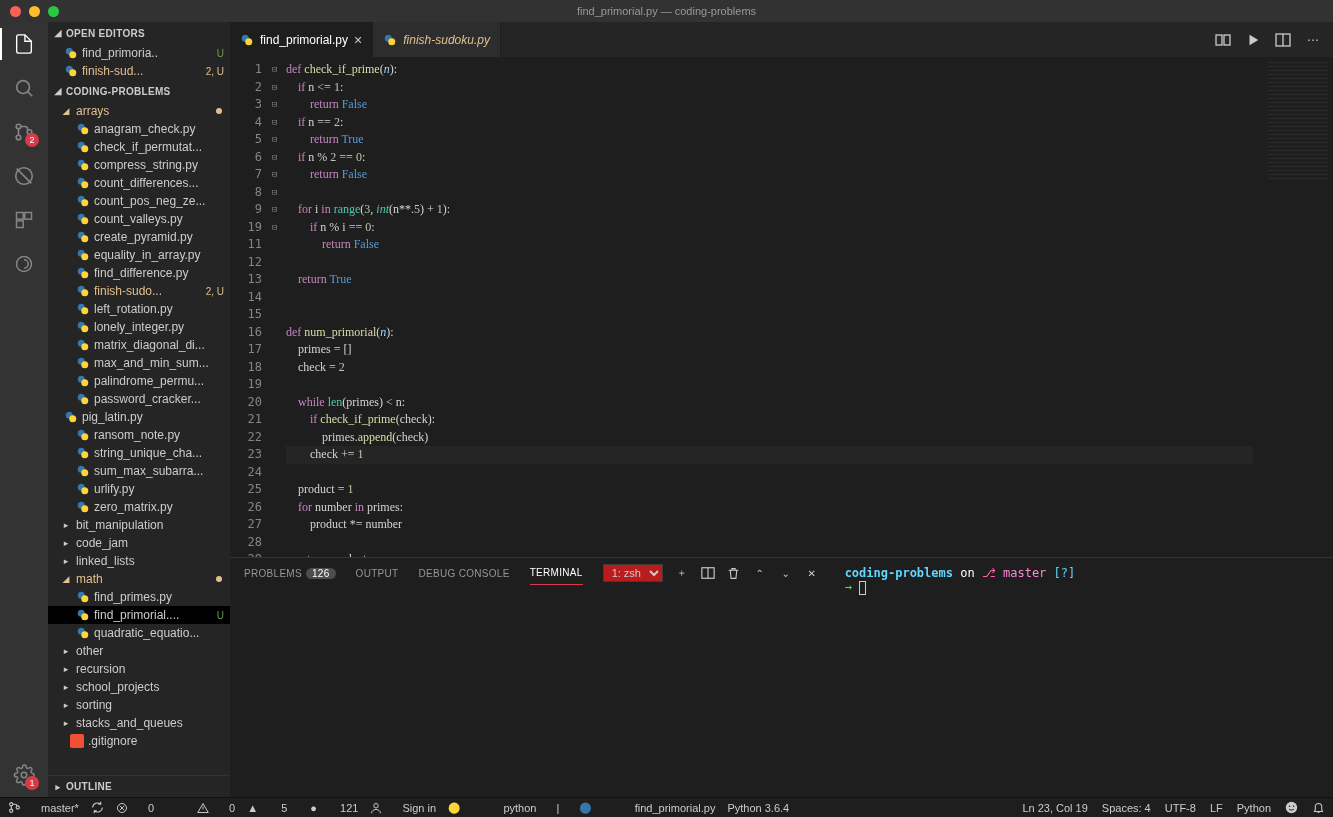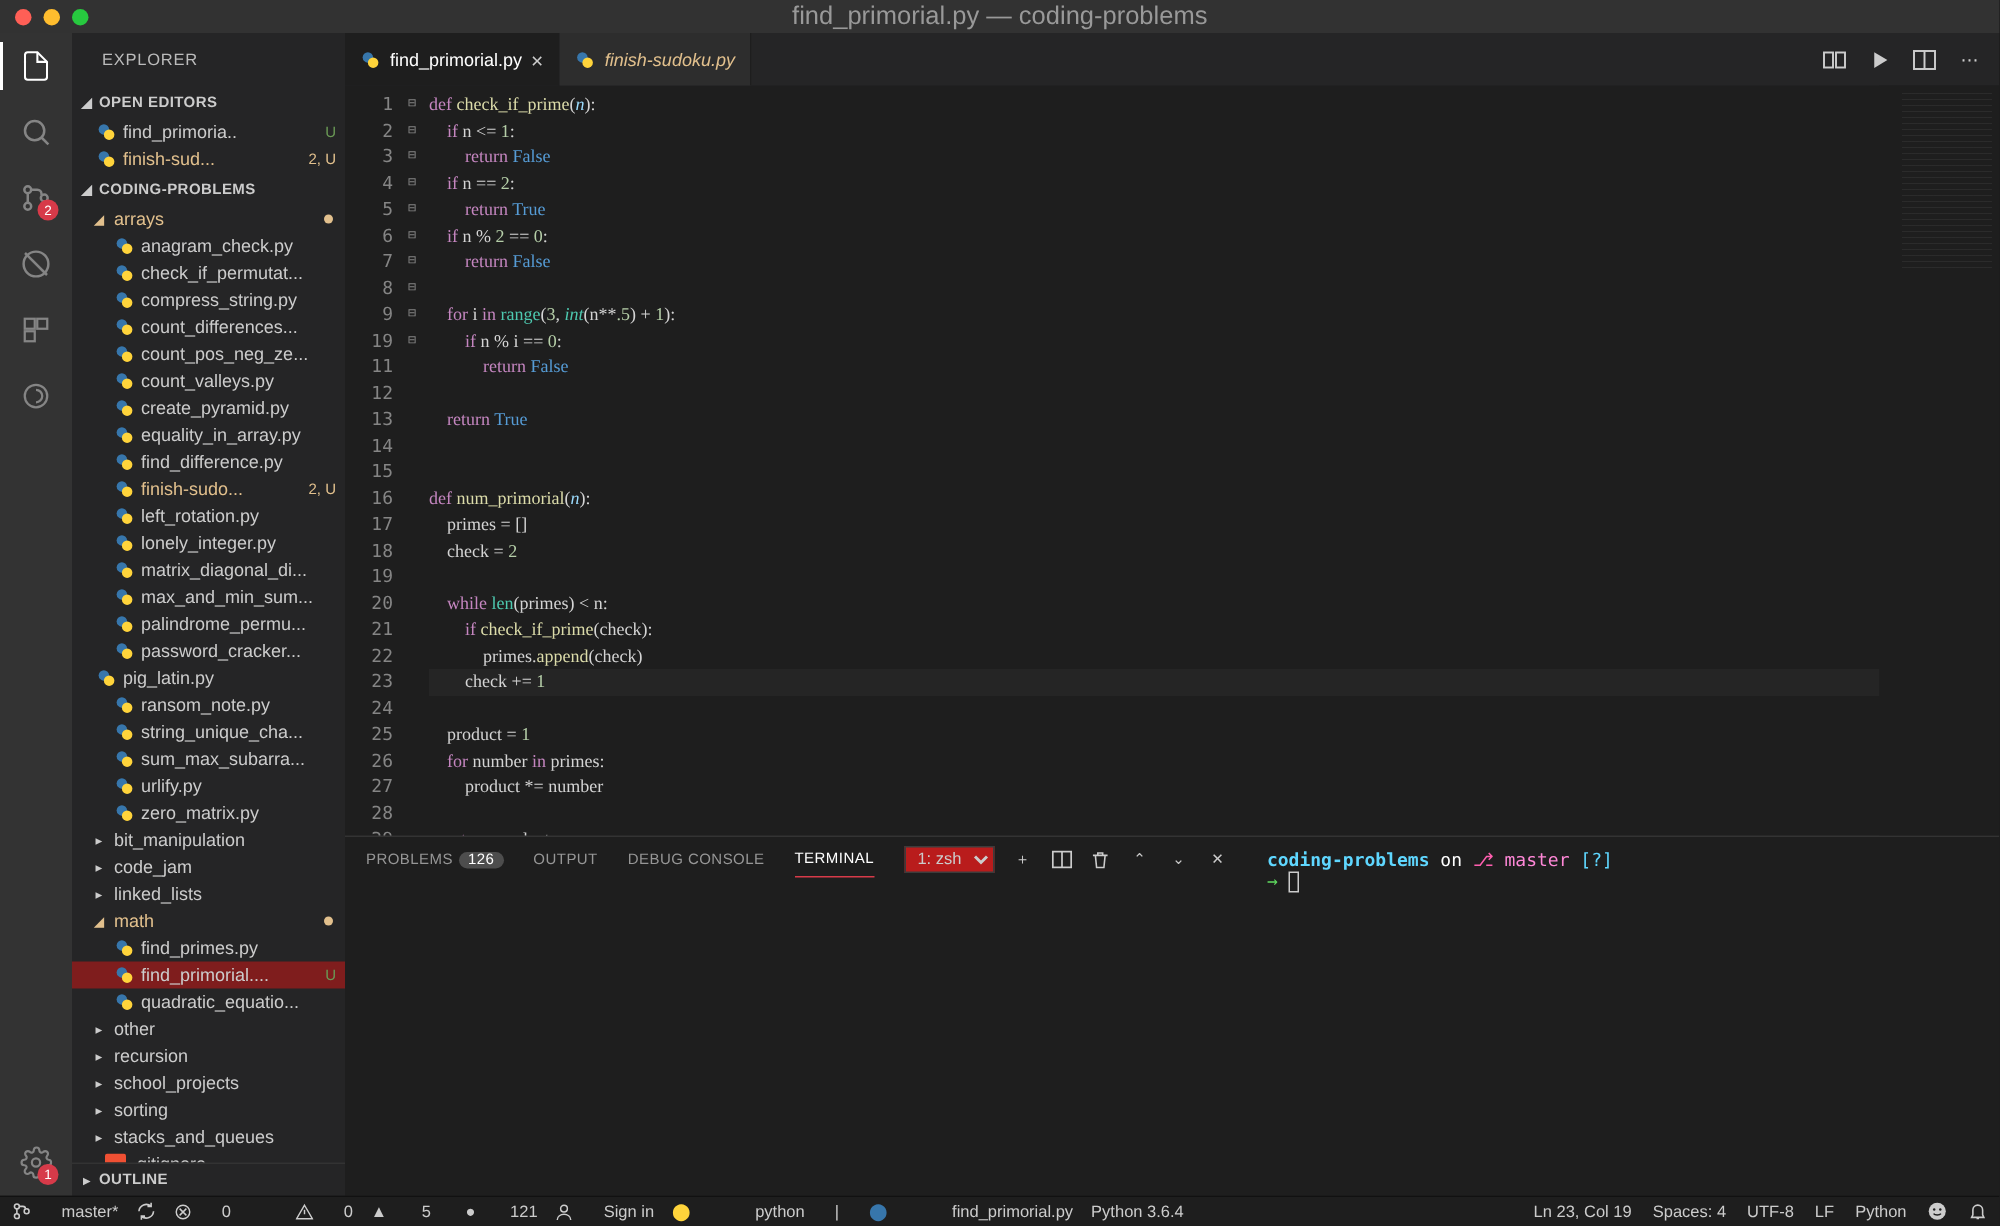--- a/index.html
+++ b/index.html
@@ -1,34 +1,34 @@
 <!DOCTYPE html>
 <html><head>
 <meta charset="utf-8">
 <style>
 * { margin:0; padding:0; box-sizing:border-box; }
 body { font-family:-apple-system,BlinkMacSystemFont,"Segoe UI",sans-serif; font-size:12px; background:#1e1e1e; color:#ccc; width:1333px; height:817px; overflow:hidden; position:relative; }
 .titlebar { height:22px; background:#323232; display:flex; align-items:center; position:relative; }
 .traffic { display:flex; gap:8px; padding-left:10px; }
 .dot { width:11px; height:11px; border-radius:50%; }
 .red{background:#ff5f56}.yellow{background:#ffbd2e}.green{background:#27c93f}
-.titlebar-title { position:absolute; left:50%; transform:translateX(-50%); color:#999; font-size:17px; }
+.titlebar-title { position:absolute; left:50%; transform:translateX(-50%); color:#999; font-size:11px; }
 .main { display:flex; height:775px; }
 .activitybar { width:48px; background:#333; display:flex; flex-direction:column; align-items:center; padding-top:10px; gap:20px; position:relative; }
 .activitybar .ab-item { width:24px; height:24px; display:flex; align-items:center; justify-content:center; color:#858585; cursor:pointer; position:relative; }
 .activitybar .ab-item.active { color:#fff; }
 .activitybar .ab-item.active::before { content:''; position:absolute; left:-12px; width:2px; height:32px; background:#fff; }
 .ab-badge { position:absolute; bottom:-3px; right:-3px; background:#d73a49; color:#fff; border-radius:8px; font-size:9px; min-width:14px; height:14px; display:flex; align-items:center; justify-content:center; padding:0 3px; }
 .ab-bottom { margin-top:auto; margin-bottom:10px; width:24px; height:24px; display:flex; align-items:center; justify-content:center; color:#858585; position:relative; }
 .sidebar { width:182px; background:#252526; display:flex; flex-direction:column; overflow:hidden; }
 .sidebar-header { height:35px; display:flex; align-items:center; padding-left:20px; color:#bbb; font-size:11px; letter-spacing:0.5px; }
 .section-header { height:22px; display:flex; align-items:center; padding-left:4px; color:#ccc; font-size:10px; font-weight:700; letter-spacing:0.3px; cursor:pointer; }
 .chev { width:12px; text-align:center; margin-right:2px; font-size:9px; }
 .file-row { height:18px; display:flex; align-items:center; padding-left:16px; color:#ccc; font-size:12px; cursor:pointer; gap:4px; white-space:nowrap; overflow:hidden; }
-.file-row.active { background:#7f1d1d; }
+.file-row.active { background:#000000; }
 .file-row.modified { color:#e2c08d; }
 .file-icon { width:14px; height:14px; flex-shrink:0; }
 .py-icon .cir { fill:#3776ab; } .py-icon .cir2 { fill:#ffd43b; }
 .folder-row { height:18px; display:flex; align-items:center; padding-left:12px; color:#ccc; font-size:12px; cursor:pointer; gap:2px; }
 .folder-row.math, .folder-row.arrays { color:#e2c08d; }
 .letter-badge { margin-left:auto; margin-right:6px; font-size:10px; }
 .letter-u { color:#6a9955; }
 .letter-num { color:#e2c08d; }
 .mod-dot { width:6px; height:6px; border-radius:50%; background:#e2c08d; margin-left:auto; margin-right:8px; }
 .editor-area { flex:1; display:flex; flex-direction:column; background:#1e1e1e; overflow:hidden; }
@@ -121,21 +121,20 @@
     <div class="ab-bottom">
         <svg width="22" height="22" viewBox="0 0 24 24" fill="none" stroke="currentColor" stroke-width="1.6">
           <circle cx="12" cy="12" r="3"></circle>
           <path d="M19.4 15a1.65 1.65 0 00.33 1.82l.06.06a2 2 0 11-2.83 2.83l-.06-.06a1.65 1.65 0 00-1.82-.33 1.65 1.65 0 00-1 1.51V21a2 2 0 11-4 0v-.09a1.65 1.65 0 00-1-1.51 1.65 1.65 0 00-1.82.33l-.06.06a2 2 0 11-2.83-2.83l.06-.06A1.65 1.65 0 005.1 15a1.65 1.65 0 00-1.51-1H3.5a2 2 0 110-4h.09A1.65 1.65 0 005.1 9a1.65 1.65 0 00-.33-1.82l-.06-.06A2 2 0 117.54 4.29l.06.06A1.65 1.65 0 009.42 4.68 1.65 1.65 0 0010.42 3.17V3.08a2 2 0 114 0v.09c0 .66.39 1.26 1 1.51.61.25 1.32.11 1.82-.33l.06-.06a2 2 0 112.83 2.83l-.06.06c-.44.5-.58 1.21-.33 1.82.25.61.85 1 1.51 1H21a2 2 0 110 4h-.09c-.66 0-1.26.39-1.51 1z"></path>
         </svg>
         <span class="ab-badge">1</span>
       </div>
   </div>
 
   <div class="sidebar">
-    <div class="sidebar-header">EXPLORER</div>
     <div class="section-header">
         <span class="chev">◢</span>
         <span>OPEN EDITORS</span>
       </div>
     <div id="open-editors">
         <div class="file-row ">
           <svg class="file-icon py-icon" viewBox="0 0 16 16">
             <circle class="cir" cx="6" cy="6" r="4"></circle>
             <circle class="cir2" cx="10" cy="10" r="4"></circle>
           </svg>

